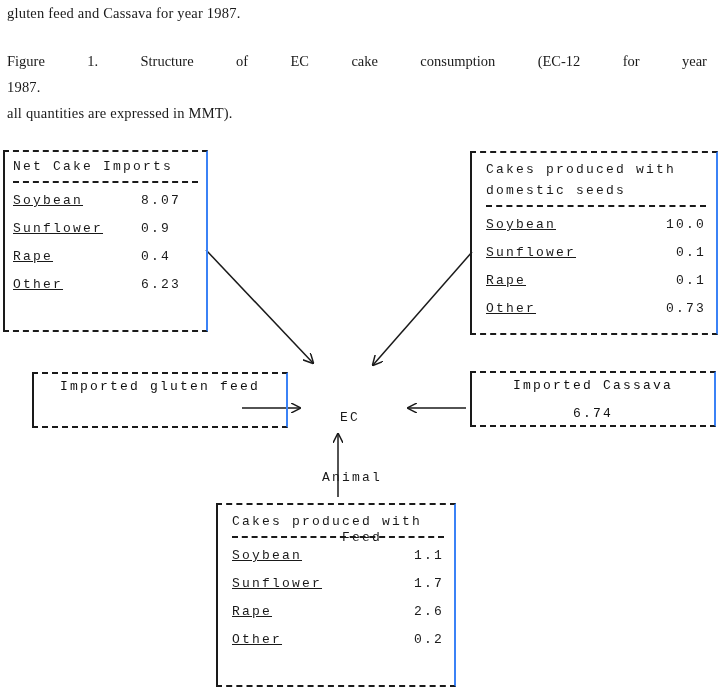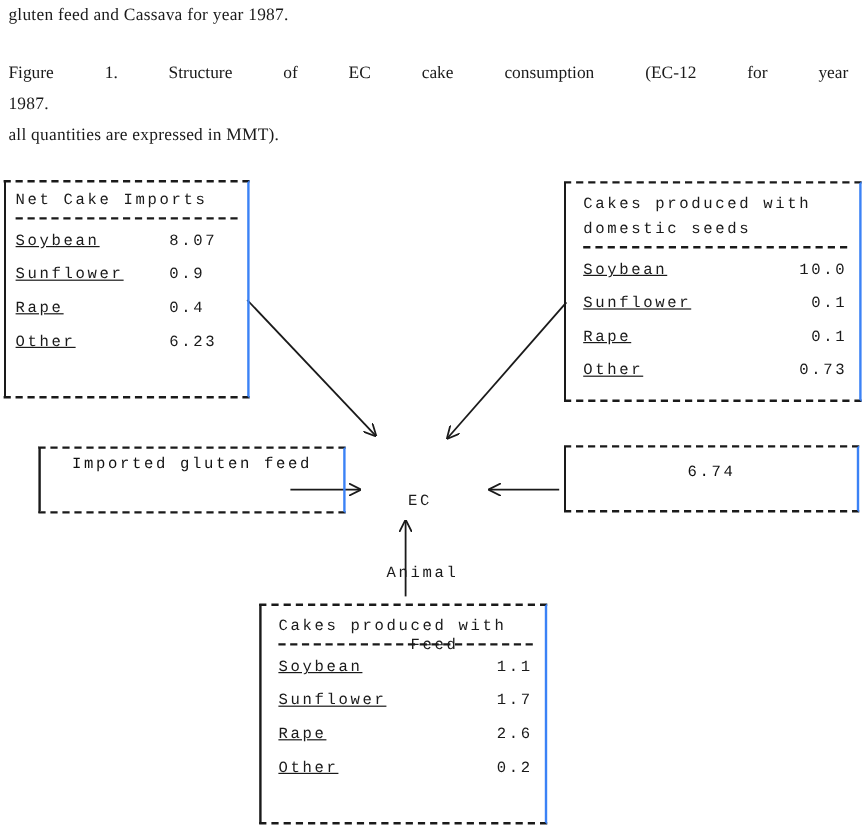--- a/index.html
+++ b/index.html
@@ -221,20 +221,21 @@
       <span class="val">0.73</span>
     </div>
   </div>
 </div>
 
 <div class="box solid-sides" id="box-gluten">
   <div class="center-text-line">Imported gluten feed</div>
 </div>
 
 <div class="box solid-sides" id="box-cassava">
+  <div class="center-text-line">Imported Cassava</div>
   <div class="center-text-line" style="margin-top:8px;">6.74</div>
 </div>
 
 <div class="box solid-sides" id="box-domestic">
   <div class="box-title">Cakes produced with</div>
   <div class="box-divider"></div>
   <div class="rows">
     <div class="row">
       <span class="lbl">Soybean</span>
       <span class="val">1.1</span>

